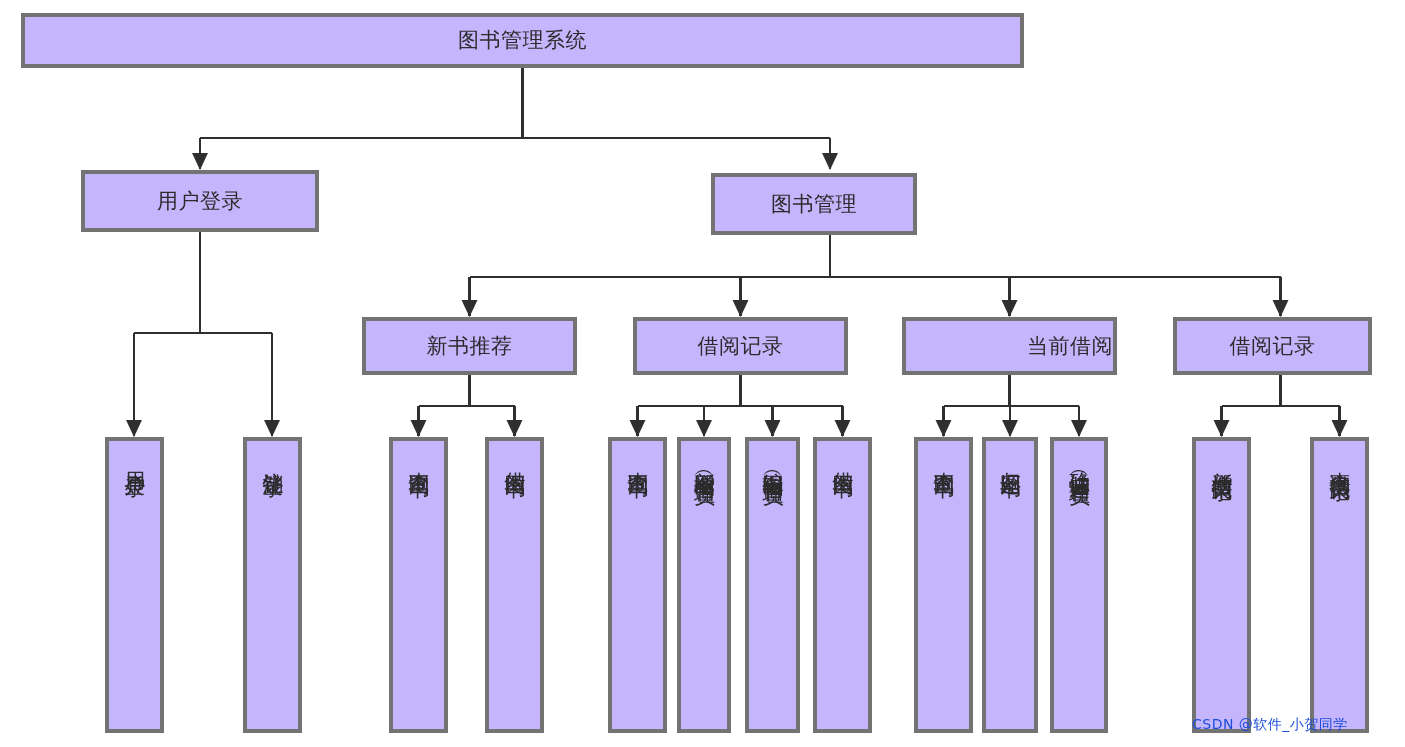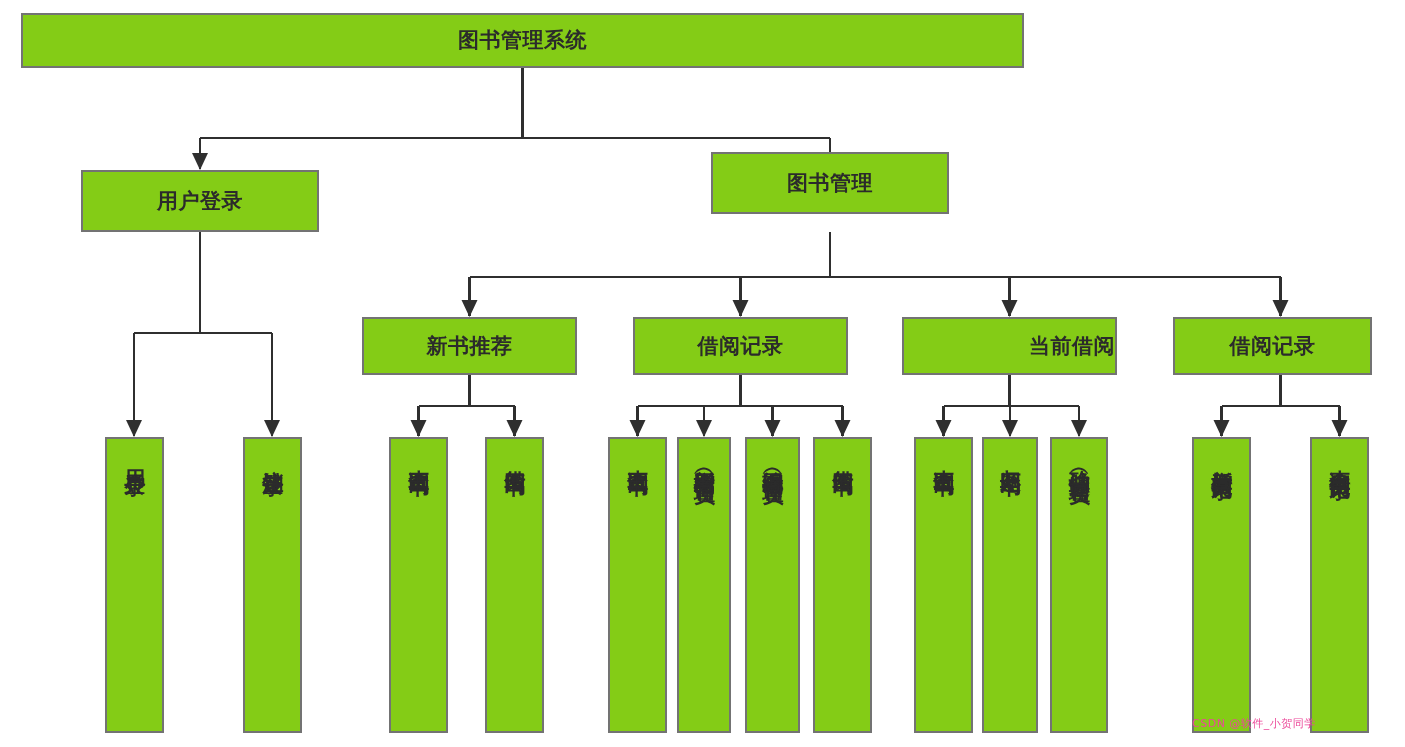--- a/index.html
+++ b/index.html
@@ -24,27 +24,26 @@
     position: absolute;
     left: 0;
     top: 0;
     width: 1405px;
     height: 747px;
     display: block;
   }
   .node-box {
     position: absolute;
     box-sizing: border-box;
-    background: #84cc16;
-    border: 2px solid #737373;
+    background: #c4b5fd;
+    border: 4px solid #737373;
     display: flex;
     align-items: center;
     justify-content: center;
     overflow: hidden;
-    font-weight: bold;
   }
   .node-label {
     color: #2b2b2b;
     font-size: 21px;
     line-height: 1.18;
     letter-spacing: 0.5px;
     white-space: nowrap;
     text-align: center;
     font-family: "DejaVu Sans", "Liberation Sans", sans-serif;
   }
@@ -57,22 +56,22 @@
     writing-mode: vertical-rl;
     text-orientation: upright;
     -webkit-writing-mode: vertical-rl;
     letter-spacing: 2px;
     font-size: 21px;
     line-height: 1.0;
     white-space: nowrap;
   }
   .watermark {
     position: absolute;
-    color: #ec4899;
-    font-size: 11px;
+    color: #1d4ed8;
+    font-size: 14px;
     letter-spacing: 0.5px;
     white-space: nowrap;
     font-family: "DejaVu Sans", "Liberation Sans", sans-serif;
     pointer-events: none;
   }
 </style>
 </head>
 <body>
 
 <div id="diagram-root">
@@ -132,21 +131,21 @@
         <polygon points="1331.5,420 1347.5,420 1339.5,437" fill="#2f2f2f"></polygon>
       </g>
   </svg>
   <div id="node-layer">
       <div class="node-box" style="left: 21px; top: 13px; width: 1003px; height: 55px;">
         <span class="node-label">图书管理系统</span>
       </div>
       <div class="node-box" style="left: 81px; top: 170px; width: 238px; height: 62px;">
         <span class="node-label">用户登录</span>
       </div>
-      <div class="node-box" style="left: 711px; top: 152px; width: 238px; height: 62px;">
+      <div class="node-box" style="left: 711px; top: 173px; width: 206px; height: 62px;">
         <span class="node-label">图书管理</span>
       </div>
       <div class="node-box" style="left: 362px; top: 317px; width: 215px; height: 58px;">
         <span class="node-label">新书推荐</span>
       </div>
       <div class="node-box" style="left: 633px; top: 317px; width: 215px; height: 58px;">
         <span class="node-label">借阅记录</span>
       </div>
       <div class="node-box" style="left: 902px; top: 317px; width: 215px; height: 58px; justify-content: flex-end;">
         <span class="node-label">当前借阅</span>

